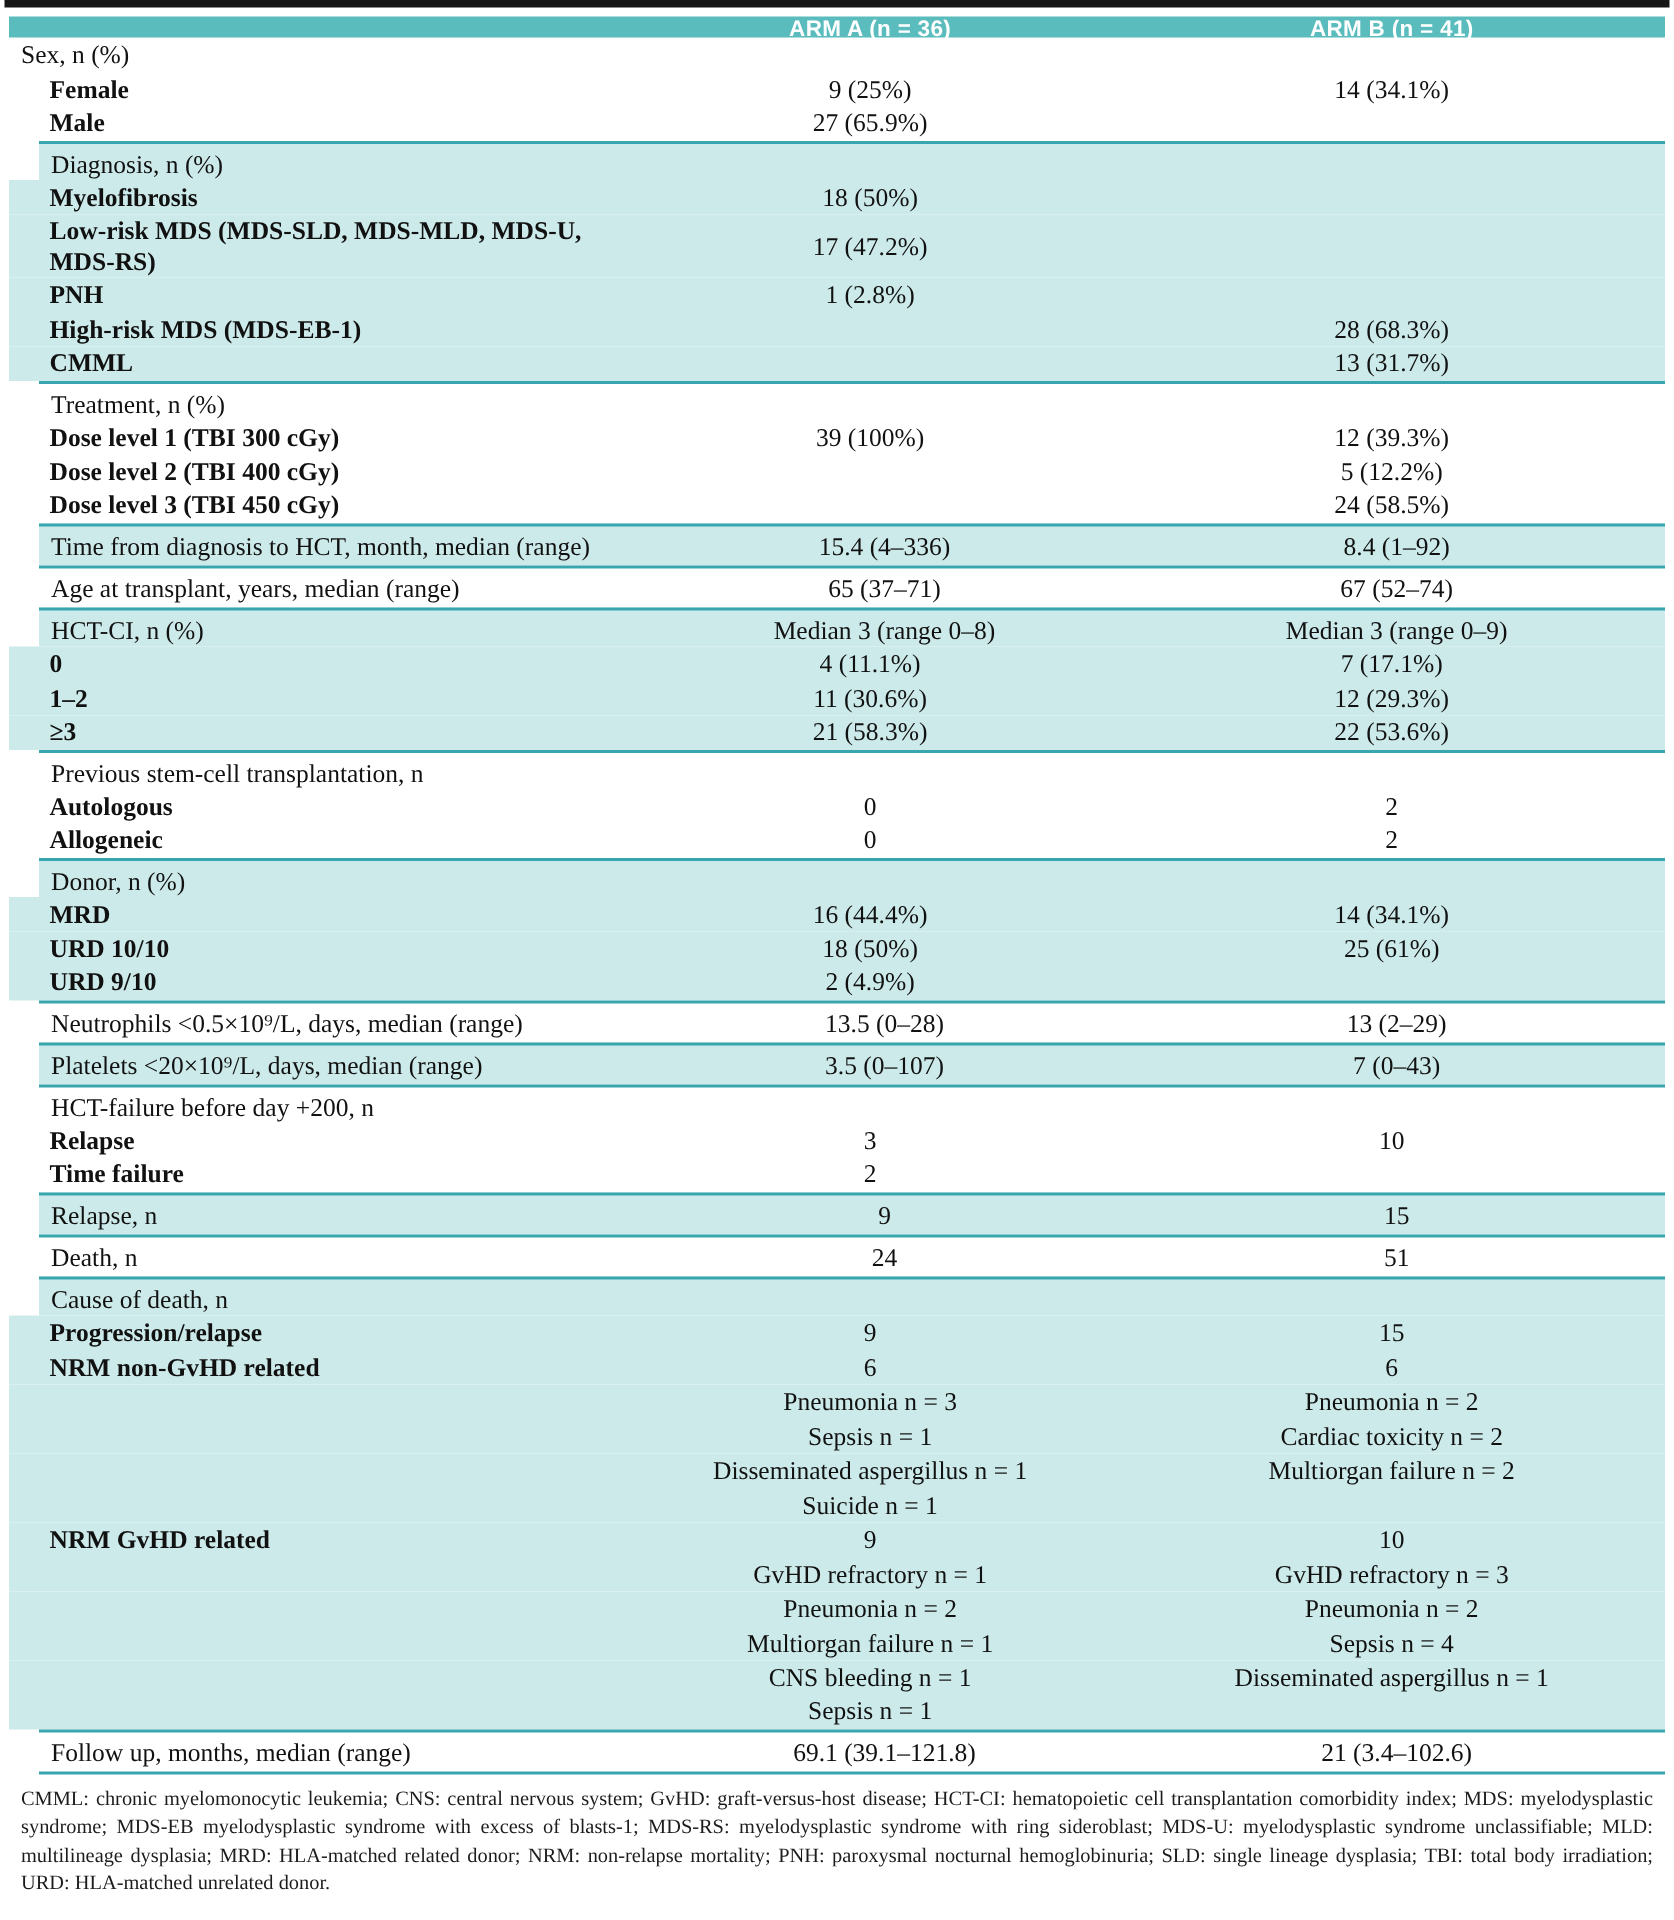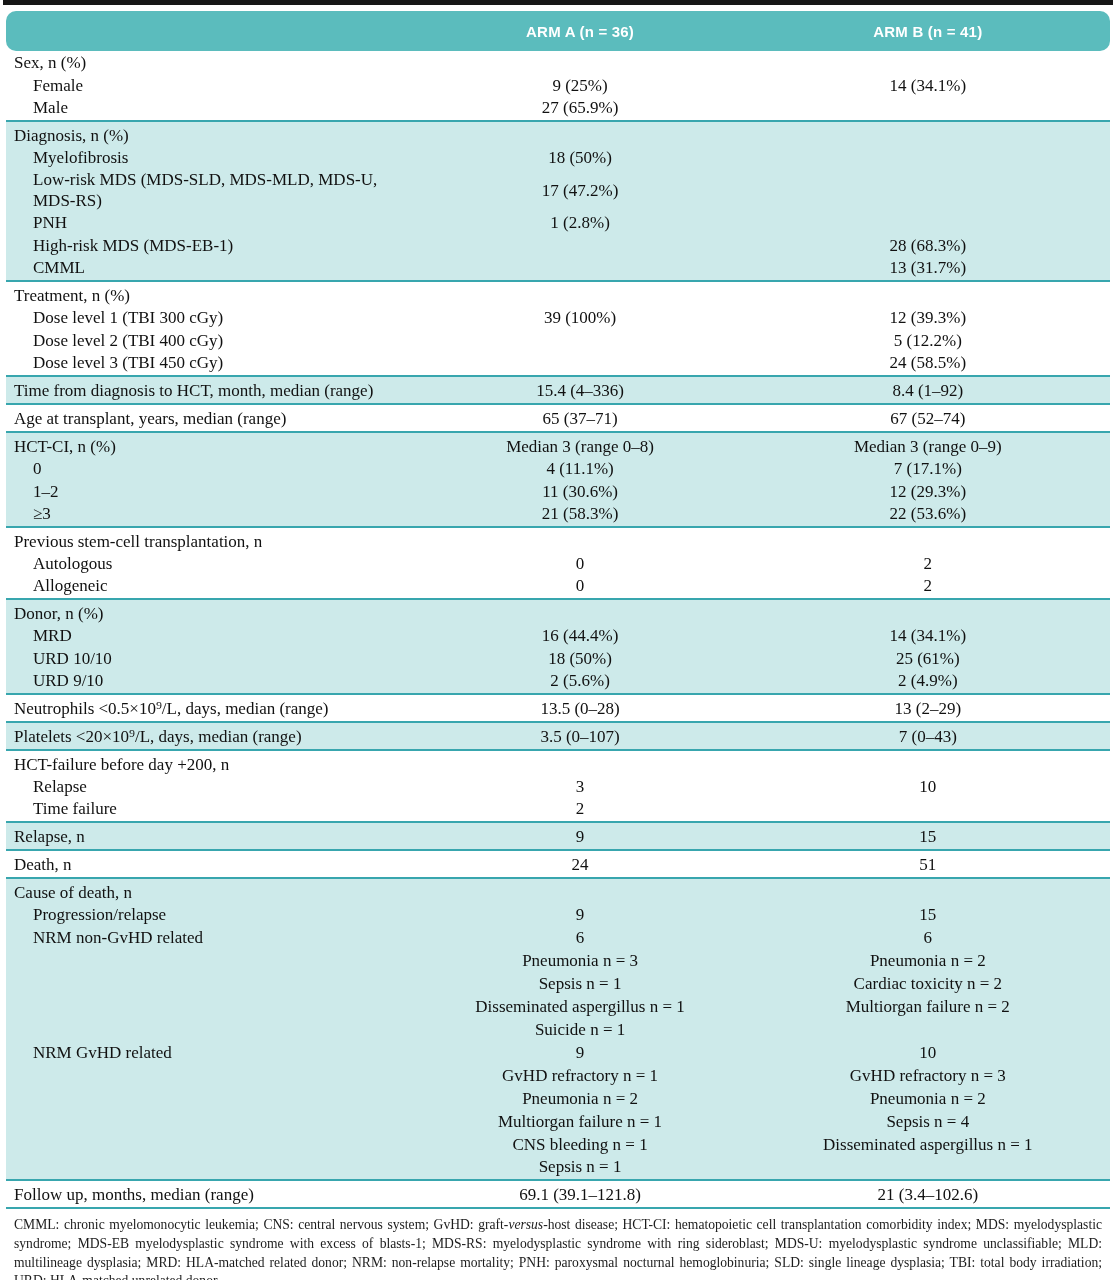--- a/index.html
+++ b/index.html
@@ -19,60 +19,59 @@
     overflow: hidden;
   }
   .top-rule {
     height: 5px;
     background: var(--top-rule);
     margin: 0 3px;
   }
   .table-wrap { padding: 0 6px; }
   .header-bar {
     margin-top: 6px;
-    height: 40px;
+    height: 14px;
     background: var(--header-teal);
     display: grid;
     grid-template-columns: 37% 30% 33%;
     align-items: center;
-    border-radius: 10px;
   }
   .hcell {
     text-align: center;
     color: #ffffff;
     font-family: "Liberation Sans", sans-serif;
     font-weight: bold;
     font-size: 15px;
     letter-spacing: 0.2px;
   }
   .row {
     display: grid;
     grid-template-columns: 37% 30% 33%;
     align-items: center;
     min-height: 23px;
     font-size: 17px;
     line-height: 21px;
   }
   .row.teal { background: var(--row-teal); }
-  .row.sep-top { border-top: 2px solid var(--sep); }
+  .row.sep-top { border-top: 2px solid var(--sep); margin-left: 20px; }
   .row.pad-top { padding-top: 3px; }
   .row.pad-bottom { padding-bottom: 2px; }
   .row.first { }
   .row.last { border-bottom: 2px solid var(--sep); }
   .row .label { padding-left: 8px; }
-  .row .label.ind { padding-left: 27px; }
+  .row .label.ind { padding-left: 27px; font-weight: bold; }
   .row .cell { text-align: center; }
   .footnote {
     margin: 7px 8px 0 8px;
     font-size: 13.6px;
     line-height: 18.8px;
     text-align: justify;
     color: #1c1c1c;
   }
-  .footnote .it { font-style: italic; }
+  .footnote .it { }
 </style>
 </head>
 <body>
 
 <div class="top-rule"></div>
 
 <div class="table-wrap">
 
   <div class="header-bar">
     <div class="hcell"></div>
@@ -200,21 +199,20 @@
         <div class="cell">16 (44.4%)</div>
         <div class="cell">14 (34.1%)</div>
       </div>
       <div class="row teal">
         <div class="label ind">URD 10/10</div>
         <div class="cell">18 (50%)</div>
         <div class="cell">25 (61%)</div>
       </div>
       <div class="row teal pad-bottom">
         <div class="label ind">URD 9/10</div>
-        <div class="cell">2 (5.6%)</div>
         <div class="cell">2 (4.9%)</div>
       </div>
       <div class="row white sep-top pad-top pad-bottom">
         <div class="label">Neutrophils &lt;0.5×10⁹/L, days, median (range)</div>
         <div class="cell">13.5 (0–28)</div>
         <div class="cell">13 (2–29)</div>
       </div>
       <div class="row teal sep-top pad-top pad-bottom">
         <div class="label">Platelets &lt;20×10⁹/L, days, median (range)</div>
         <div class="cell">3.5 (0–107)</div>

